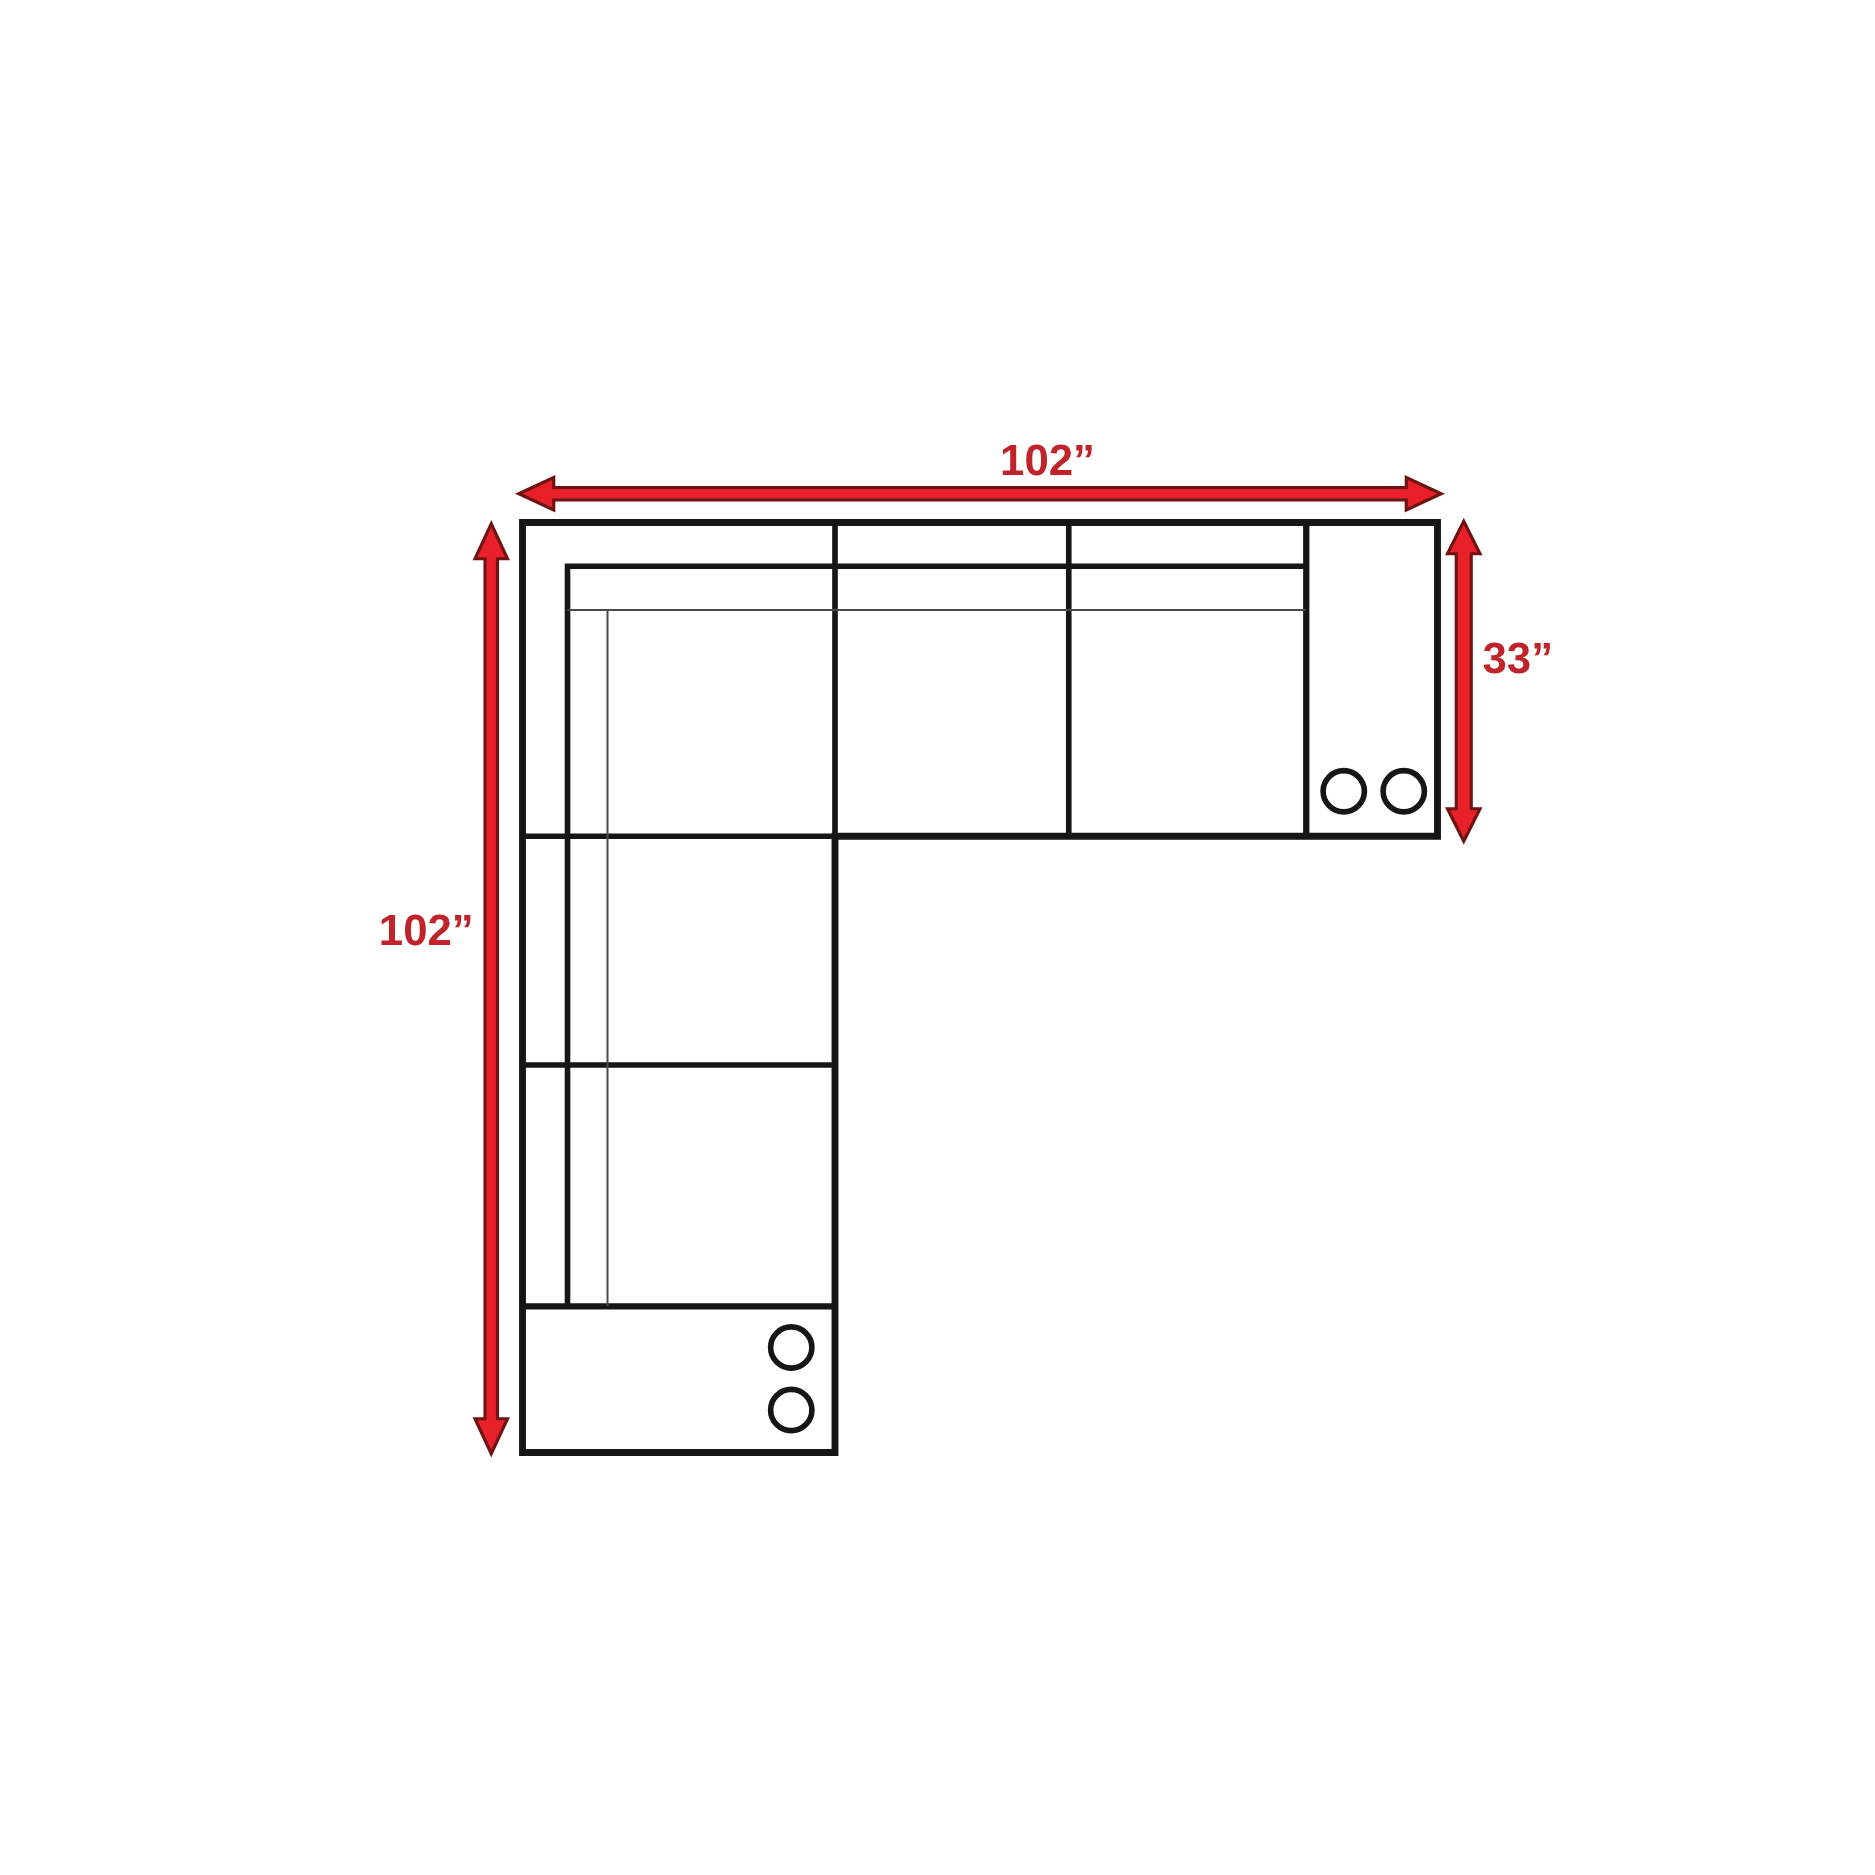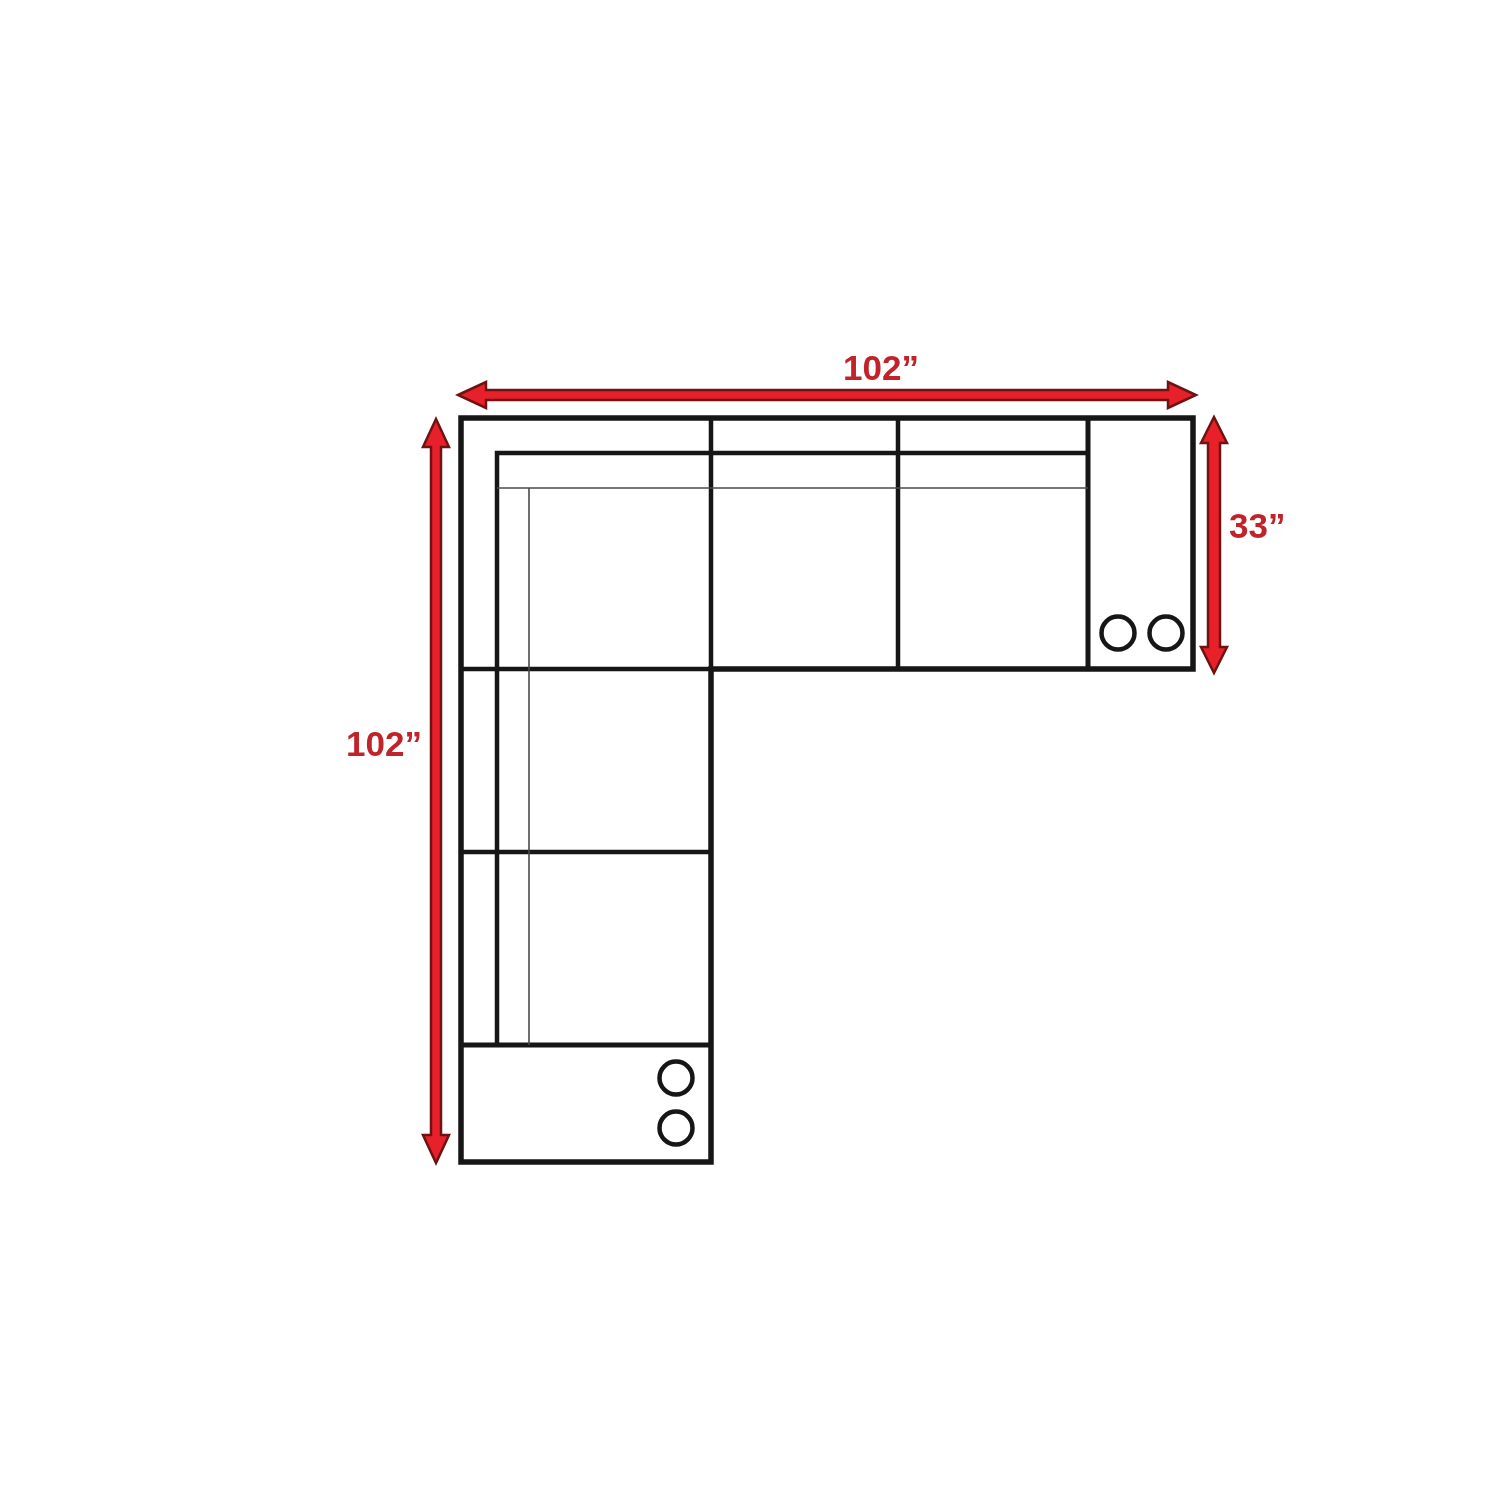--- a/index.html
+++ b/index.html
@@ -6,21 +6,20 @@
     margin: 0;
     padding: 0;
     background: #ffffff;
   }
   .canvas {
     position: relative;
     width: 1232px;
     height: 1500px;
     background: #ffffff;
     font-family: "Liberation Sans", sans-serif;
-    padding-left: 43px;
   }
   svg.diagram {
     display: block;
     width: 1500px;
     height: 1500px;
   }
   .sofa-line {
     stroke: #161616;
     fill: none;
   }

